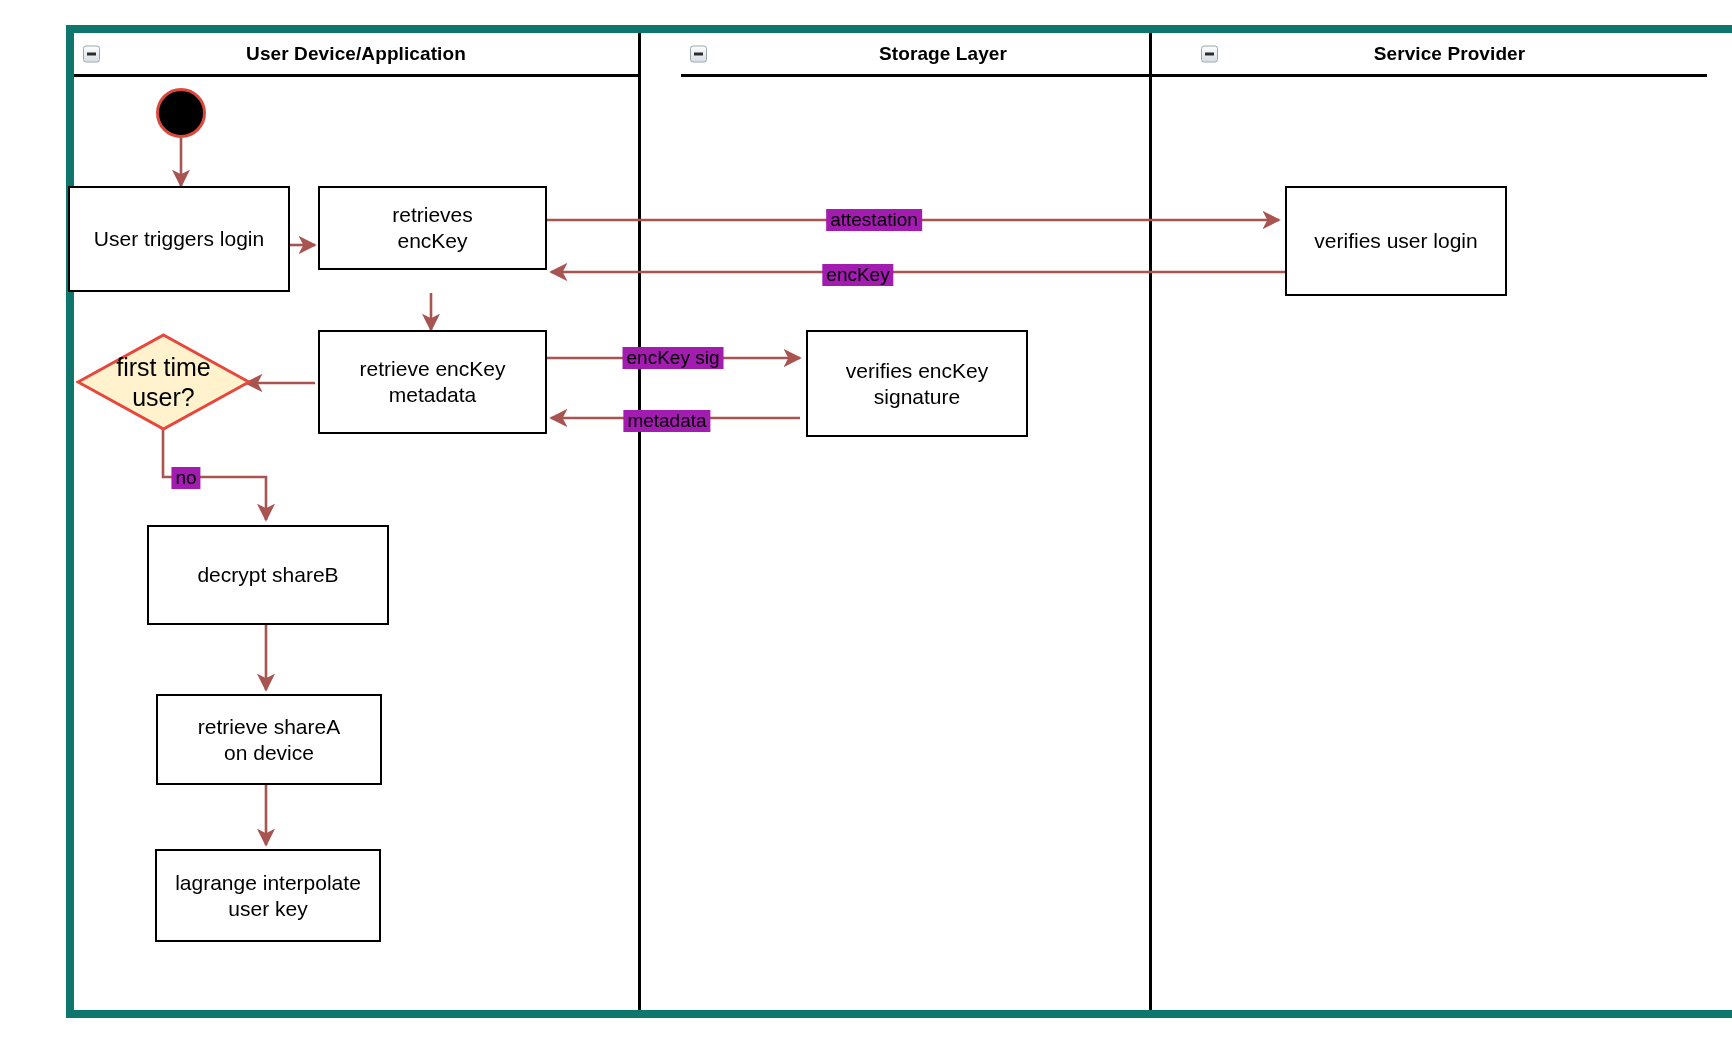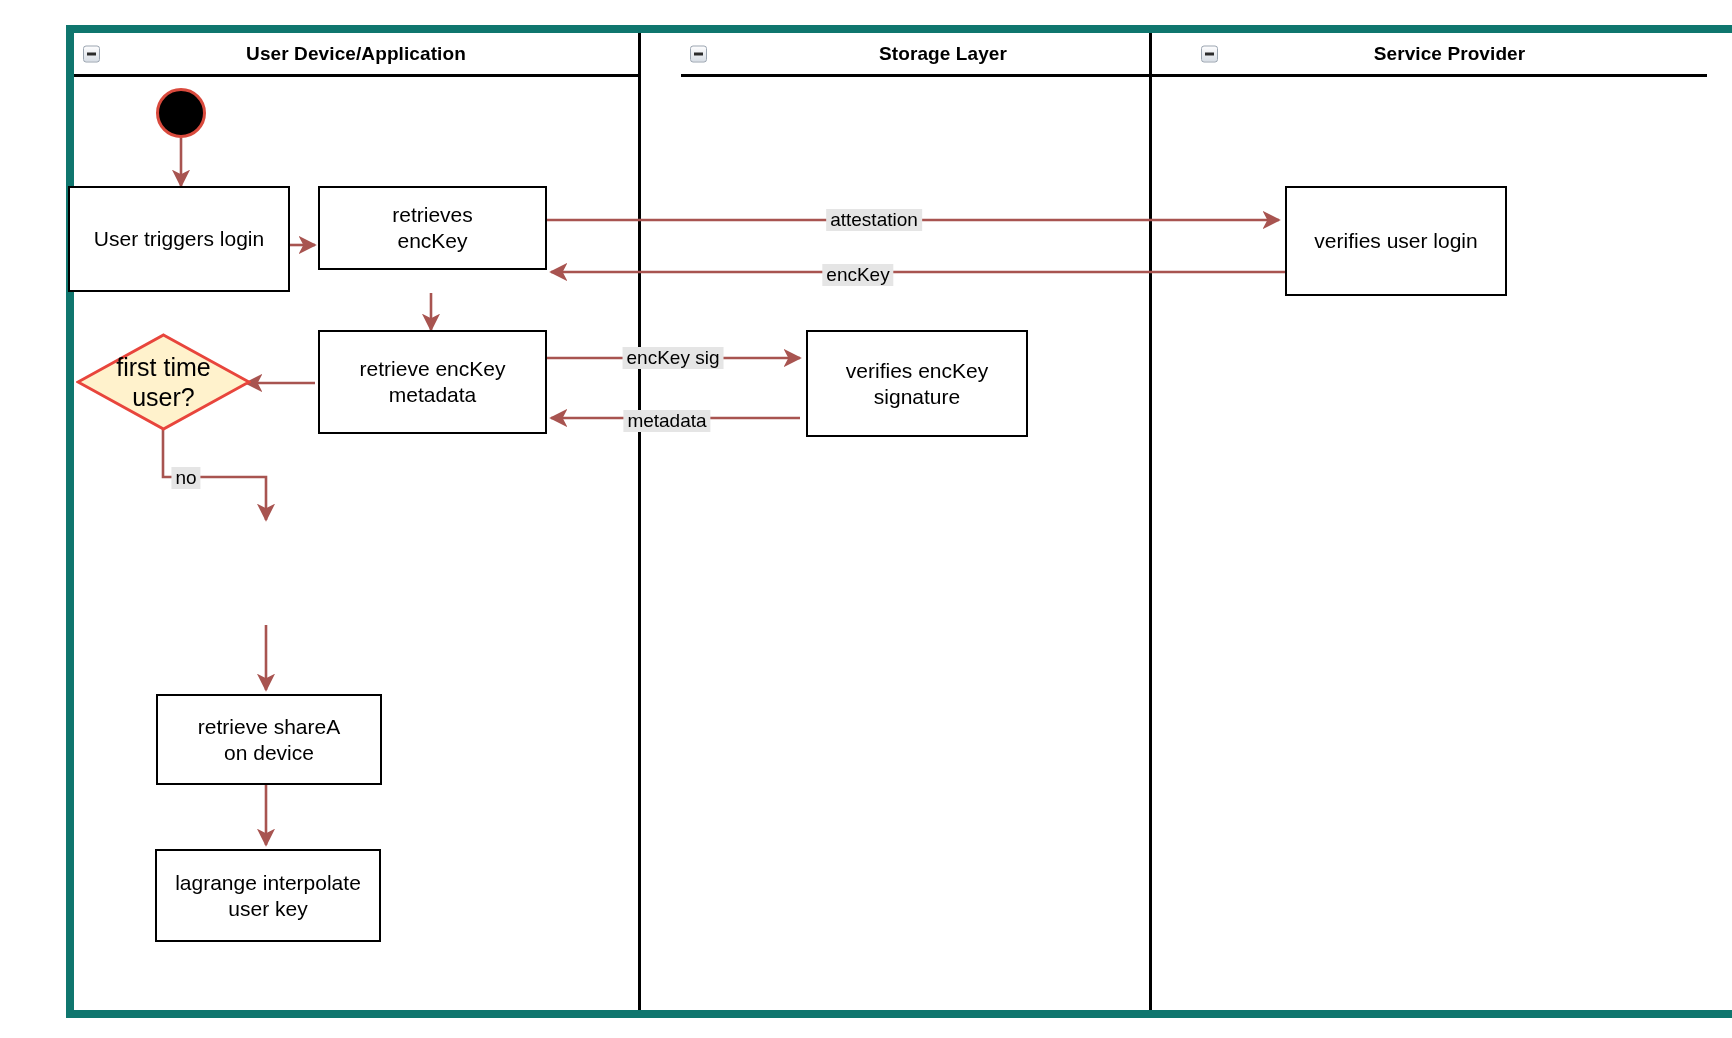--- a/index.html
+++ b/index.html
@@ -122,21 +122,21 @@
     position: absolute;
     left: 0; top: 0;
     width: 1732px;
     height: 1038px;
     pointer-events: none;
   }
   .edge-label {
     position: absolute;
     font-size: 19px;
     color: #000000;
-    background: #e5e5e5;
+    background: #a21caf;
     padding: 0 4px;
     white-space: nowrap;
     transform: translate(-50%, -50%);
   }
 </style>
 </head>
 <body>
 
 <div id="canvas">
 
@@ -227,20 +227,23 @@
   </div>
 
   <div class="decision" style="left:76px; top:333px; width:175px; height:98px;">
     <svg width="175" height="98" viewBox="0 0 175 98" style="position:absolute; left:0; top:0;">
       <polygon points="87.5,2 173,49 87.5,96 2,49" fill="#fff2cc" stroke="#e8453c" stroke-width="3"></polygon>
     </svg>
     <span class="dlabel">first time
 user?</span>
   </div>
 
+  <div class="node" style="left:147px; top:525px; width:242px; height:100px;">
+    <span>decrypt shareB</span>
+  </div>
 
   <div class="node" style="left:156px; top:694px; width:226px; height:91px;">
     <span>retrieve shareA
 on device</span>
   </div>
 
   <div class="node" style="left:155px; top:849px; width:226px; height:93px;">
     <span>lagrange interpolate
 user key</span>
   </div>

